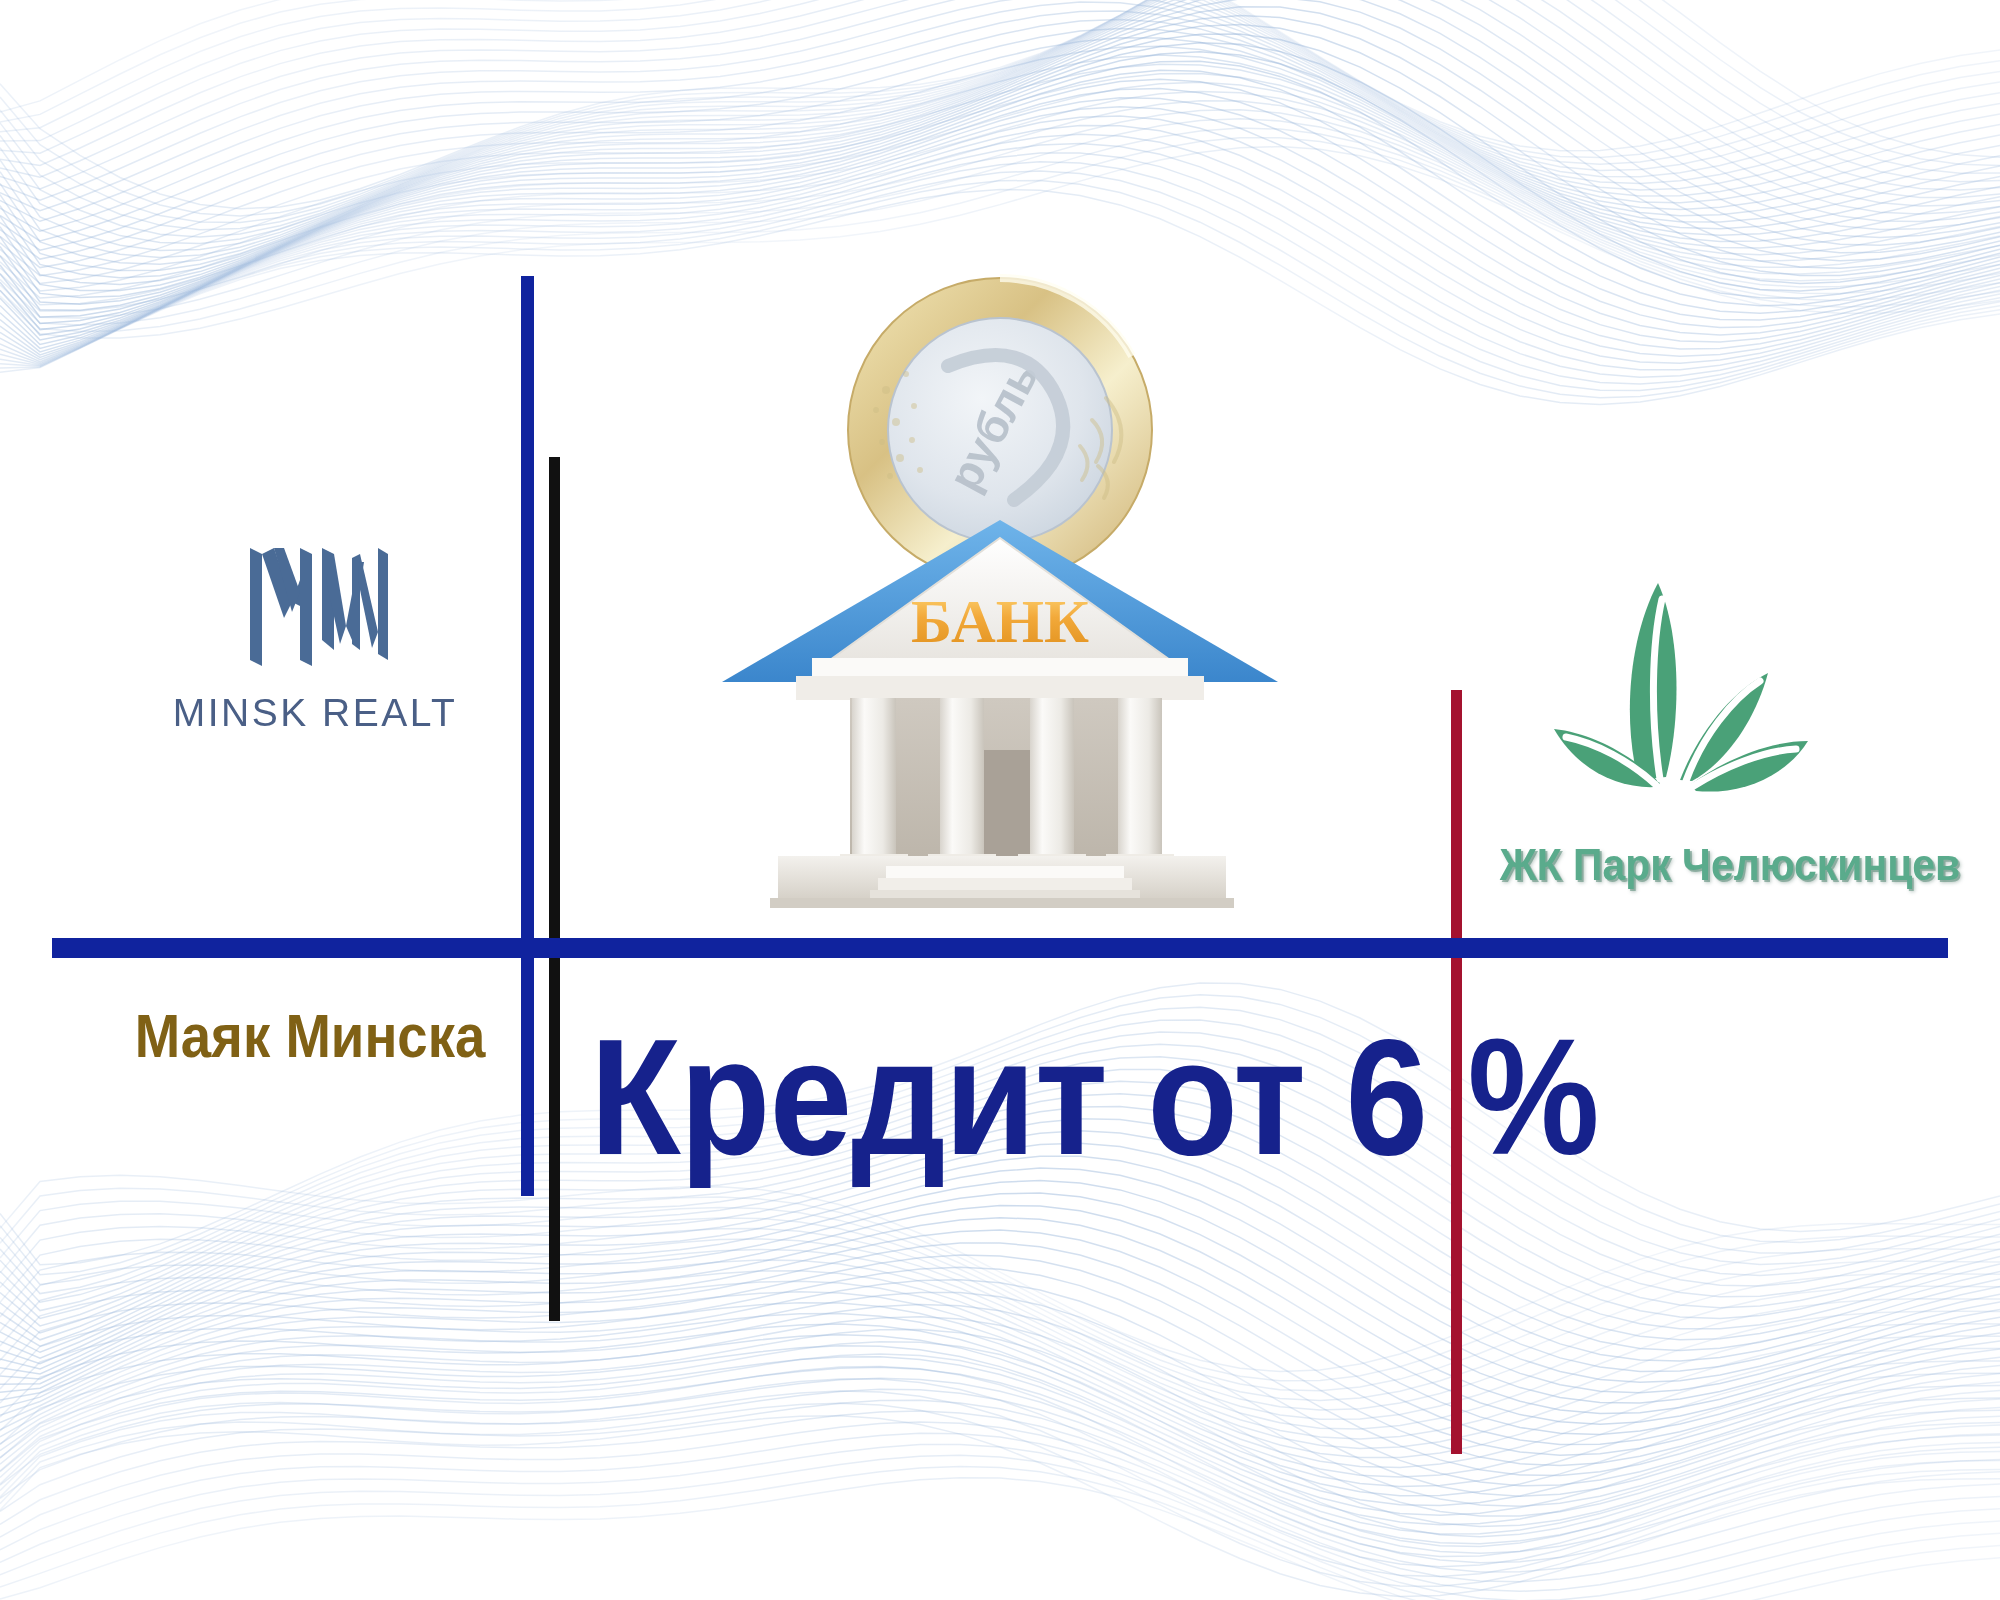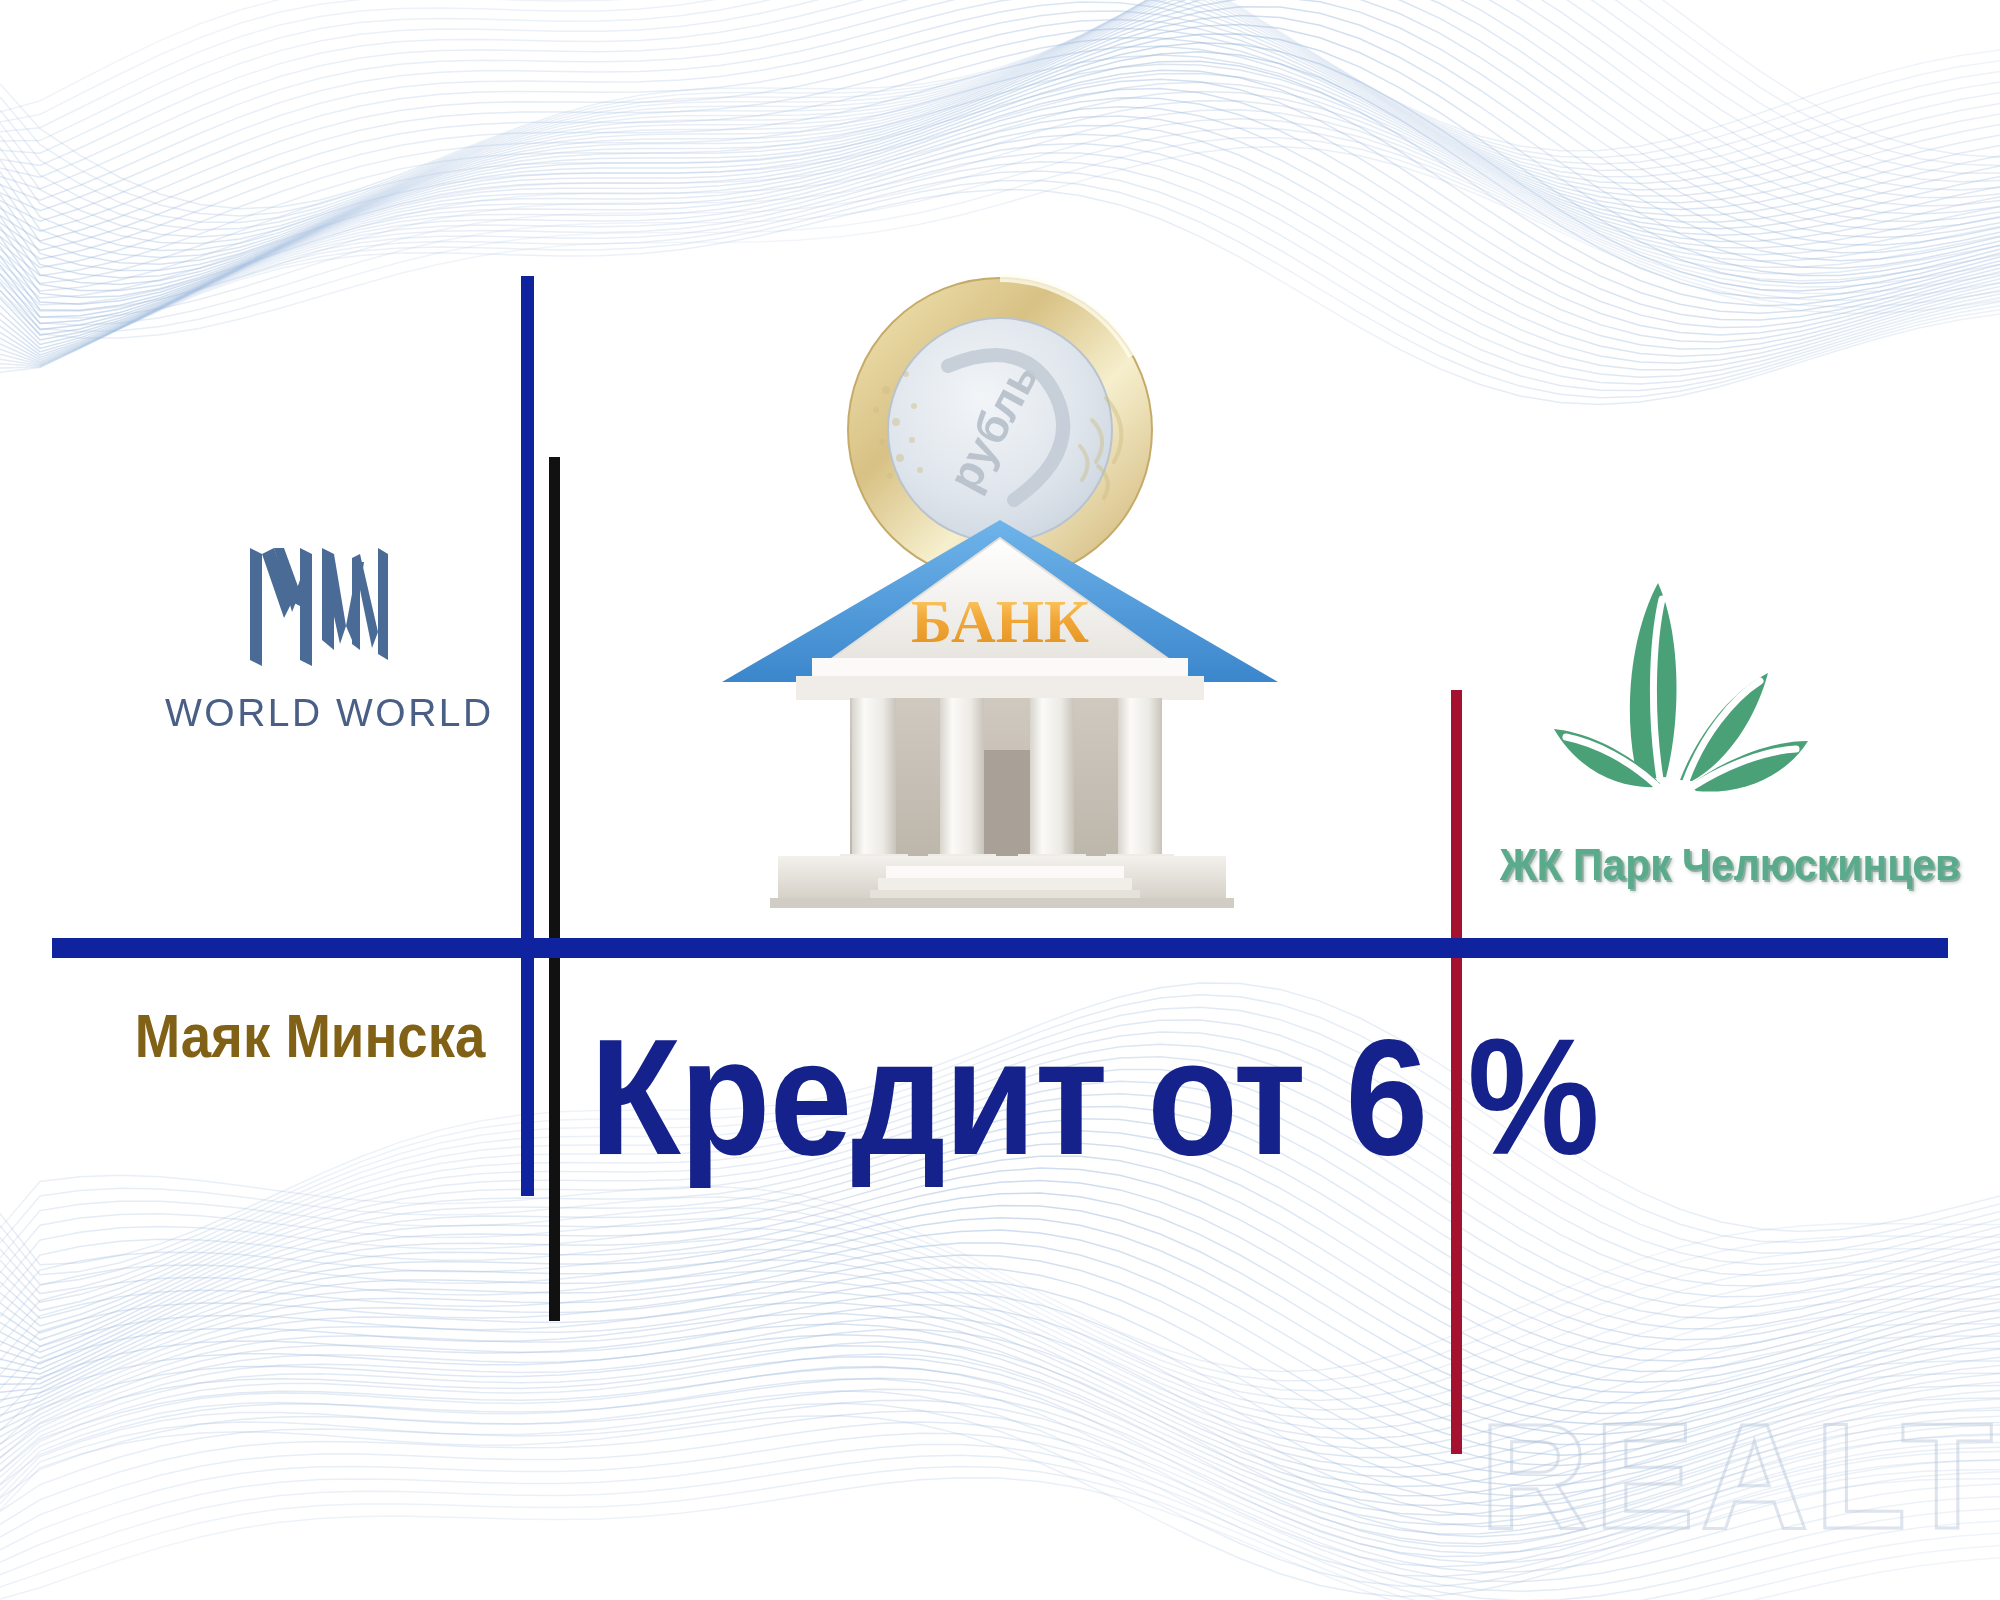--- a/index.html
+++ b/index.html
@@ -265,21 +265,20 @@
         <path d="M 0 1524.404924417389 L 40 1499.8 L 80 1485.0 L 120 1471.8 L 160 1460.8 L 200 1452.2 L 240 1446.2 L 280 1442.8 L 320 1441.5 L 360 1441.9 L 400 1443.3 L 440 1445.2 L 480 1446.9 L 520 1447.7 L 560 1447.4 L 600 1445.6 L 640 1442.3 L 680 1437.6 L 720 1432.0 L 760 1425.9 L 800 1420.1 L 840 1415.2 L 880 1412.0 L 920 1411.1 L 960 1413.0 L 1000 1418.0 L 1040 1426.3 L 1080 1437.7 L 1120 1451.7 L 1160 1467.9 L 1200 1485.4 L 1240 1503.3 L 1280 1520.7 L 1320 1536.7 L 1360 1550.3 L 1400 1561.1 L 1440 1568.3 L 1480 1571.9 L 1520 1571.8 L 1560 1568.3 L 1600 1561.9 L 1640 1553.1 L 1680 1542.8 L 1720 1531.7 L 1760 1520.8 L 1800 1510.6 L 1840 1501.7 L 1880 1494.6 L 1920 1489.3 L 1960 1485.9 L 2000 1484.1" opacity="0.523"></path>
         <path d="M 0 1537.217466554394 L 40 1514.8 L 80 1500.0 L 120 1486.6 L 160 1475.2 L 200 1466.2 L 240 1459.8 L 280 1455.9 L 320 1454.1 L 360 1454.1 L 400 1455.3 L 440 1457.1 L 480 1458.7 L 520 1459.6 L 560 1459.4 L 600 1457.8 L 640 1454.7 L 680 1450.2 L 720 1444.7 L 760 1438.6 L 800 1432.5 L 840 1427.3 L 880 1423.6 L 920 1422.1 L 960 1423.2 L 1000 1427.4 L 1040 1434.9 L 1080 1445.4 L 1120 1458.8 L 1160 1474.4 L 1200 1491.5 L 1240 1509.2 L 1280 1526.6 L 1320 1542.9 L 1360 1557.0 L 1400 1568.4 L 1440 1576.4 L 1480 1580.9 L 1520 1581.7 L 1560 1579.1 L 1600 1573.4 L 1640 1565.3 L 1680 1555.5 L 1720 1544.8 L 1760 1534.0 L 1800 1523.9 L 1840 1514.9 L 1880 1507.6 L 1920 1502.1 L 1960 1498.4 L 2000 1496.4" opacity="0.499"></path>
         <path d="M 0 1549.8857686709687 L 40 1529.6 L 80 1514.9 L 120 1501.4 L 160 1489.7 L 200 1480.3 L 240 1473.4 L 280 1469.0 L 320 1466.8 L 360 1466.5 L 400 1467.4 L 440 1468.9 L 480 1470.5 L 520 1471.5 L 560 1471.5 L 600 1470.1 L 640 1467.1 L 680 1462.8 L 720 1457.4 L 760 1451.3 L 800 1445.1 L 840 1439.6 L 880 1435.4 L 920 1433.3 L 960 1433.7 L 1000 1437.1 L 1040 1443.7 L 1080 1453.5 L 1120 1466.1 L 1160 1481.0 L 1200 1497.7 L 1240 1515.2 L 1280 1532.6 L 1320 1549.0 L 1360 1563.6 L 1400 1575.6 L 1440 1584.4 L 1480 1589.7 L 1520 1591.3 L 1560 1589.6 L 1600 1584.7 L 1640 1577.3 L 1680 1568.1 L 1720 1557.8 L 1760 1547.2 L 1800 1537.1 L 1840 1528.1 L 1880 1520.6 L 1920 1514.9 L 1960 1511.0 L 2000 1508.7" opacity="0.476"></path>
         <path d="M 0 1562.4086343553333 L 40 1544.3 L 80 1529.7 L 120 1516.1 L 160 1504.2 L 200 1494.5 L 240 1487.1 L 280 1482.2 L 320 1479.6 L 360 1478.9 L 400 1479.5 L 440 1480.9 L 480 1482.4 L 520 1483.4 L 560 1483.5 L 600 1482.3 L 640 1479.6 L 680 1475.4 L 720 1470.1 L 760 1464.0 L 800 1457.7 L 840 1452.0 L 880 1447.4 L 920 1444.6 L 960 1444.4 L 1000 1447.0 L 1040 1452.8 L 1080 1461.7 L 1120 1473.6 L 1160 1487.9 L 1200 1504.0 L 1240 1521.2 L 1280 1538.6 L 1320 1555.2 L 1360 1570.1 L 1400 1582.6 L 1440 1592.1 L 1480 1598.2 L 1520 1600.8 L 1560 1599.8 L 1600 1595.8 L 1640 1589.1 L 1680 1580.4 L 1720 1570.6 L 1760 1560.3 L 1800 1550.3 L 1840 1541.2 L 1880 1533.6 L 1920 1527.6 L 1960 1523.5 L 2000 1521.0" opacity="0.452"></path>
         <path d="M 0 1574.7852639177909 L 40 1558.9 L 80 1544.4 L 120 1530.8 L 160 1518.7 L 200 1508.6 L 240 1500.9 L 280 1495.5 L 320 1492.5 L 360 1491.3 L 400 1491.6 L 440 1492.8 L 480 1494.3 L 520 1495.3 L 560 1495.5 L 600 1494.5 L 640 1492.0 L 680 1488.1 L 720 1482.9 L 760 1476.8 L 800 1470.5 L 840 1464.4 L 880 1459.5 L 920 1456.2 L 960 1455.3 L 1000 1457.1 L 1040 1462.1 L 1080 1470.2 L 1120 1481.3 L 1160 1494.9 L 1200 1510.6 L 1240 1527.4 L 1280 1544.6 L 1320 1561.3 L 1360 1576.5 L 1400 1589.5 L 1440 1599.7 L 1480 1606.6 L 1520 1610.0 L 1560 1609.9 L 1600 1606.6 L 1640 1600.7 L 1680 1592.6 L 1720 1583.2 L 1760 1573.2 L 1800 1563.3 L 1840 1554.3 L 1880 1546.5 L 1920 1540.4 L 1960 1536.0 L 2000 1533.3" opacity="0.429"></path>
         <path d="M 0 1587.0152513863313 L 40 1573.4 L 80 1559.1 L 120 1545.4 L 160 1533.1 L 200 1522.8 L 240 1514.7 L 280 1508.9 L 320 1505.4 L 360 1503.9 L 400 1503.9 L 440 1504.8 L 480 1506.2 L 520 1507.2 L 560 1507.5 L 600 1506.7 L 640 1504.4 L 680 1500.7 L 720 1495.6 L 760 1489.7 L 800 1483.2 L 840 1477.0 L 880 1471.7 L 920 1467.9 L 960 1466.4 L 1000 1467.5 L 1040 1471.7 L 1080 1478.9 L 1120 1489.2 L 1160 1502.2 L 1200 1517.3 L 1240 1533.7 L 1280 1550.8 L 1320 1567.4 L 1360 1582.9 L 1400 1596.4 L 1440 1607.1 L 1480 1614.7 L 1520 1619.0 L 1560 1619.7 L 1600 1617.3 L 1640 1612.1 L 1680 1604.6 L 1720 1595.7 L 1760 1586.0 L 1800 1576.3 L 1840 1567.2 L 1880 1559.4 L 1920 1553.1 L 1960 1548.5 L 2000 1545.5" opacity="0.405"></path>
         <path d="M 0 1599.098580507403 L 40 1587.7 L 80 1573.6 L 120 1560.0 L 160 1547.6 L 200 1537.0 L 240 1528.5 L 280 1522.3 L 320 1518.4 L 360 1516.5 L 400 1516.1 L 440 1516.9 L 480 1518.1 L 520 1519.2 L 560 1519.6 L 600 1518.9 L 640 1516.8 L 680 1513.3 L 720 1508.4 L 760 1502.5 L 800 1496.1 L 840 1489.7 L 880 1484.1 L 920 1479.8 L 960 1477.7 L 1000 1478.1 L 1040 1481.5 L 1080 1487.9 L 1120 1497.4 L 1160 1509.6 L 1200 1524.1 L 1240 1540.2 L 1280 1556.9 L 1320 1573.6 L 1360 1589.3 L 1400 1603.1 L 1440 1614.5 L 1480 1622.8 L 1520 1627.8 L 1560 1629.3 L 1600 1627.7 L 1640 1623.2 L 1680 1616.4 L 1720 1608.0 L 1760 1598.7 L 1800 1589.2 L 1840 1580.2 L 1880 1572.2 L 1920 1565.8 L 1960 1561.0 L 2000 1557.8" opacity="0.382"></path>
       </g>
   </svg>
 
-  <div class="watermark">REALT</div>
 
   <div class="v-rule-blue"></div>
   <div class="v-rule-black"></div>
   <div class="v-rule-red"></div>
   <div class="h-rule"></div>
 
   <div class="mw-logo">
     <svg class="mw-mark" viewBox="0 0 150 135">
       <g fill="#4a6b96">
 
@@ -297,21 +296,21 @@
 
         <polygon points="94,14 106,86 100,104 86,40"></polygon>
         <polygon points="106,86 118,22 124,22 112,100"></polygon>
 
         <polygon points="112,18 120,14 120,110 112,104"></polygon>
 
         <polygon points="120,14 138,92 132,108 118,40"></polygon>
         <polygon points="138,8 148,14 148,120 138,114"></polygon>
       </g>
     </svg>
-    <div class="mw-word">WORLD WORLD</div>
+    <div class="mw-word">MINSK REALT</div>
   </div>
 
   <div class="mayak">Маяк Минска</div>
 
   <svg class="leaf-logo" viewBox="0 0 320 250">
     <g fill="#4aa178">
 
       <path d="M98,215 C82,150 90,70 118,18 C140,66 142,150 126,212 Z"></path>
 
       <path d="M140,215 C158,168 192,126 228,108 C214,160 182,200 152,216 Z"></path>

